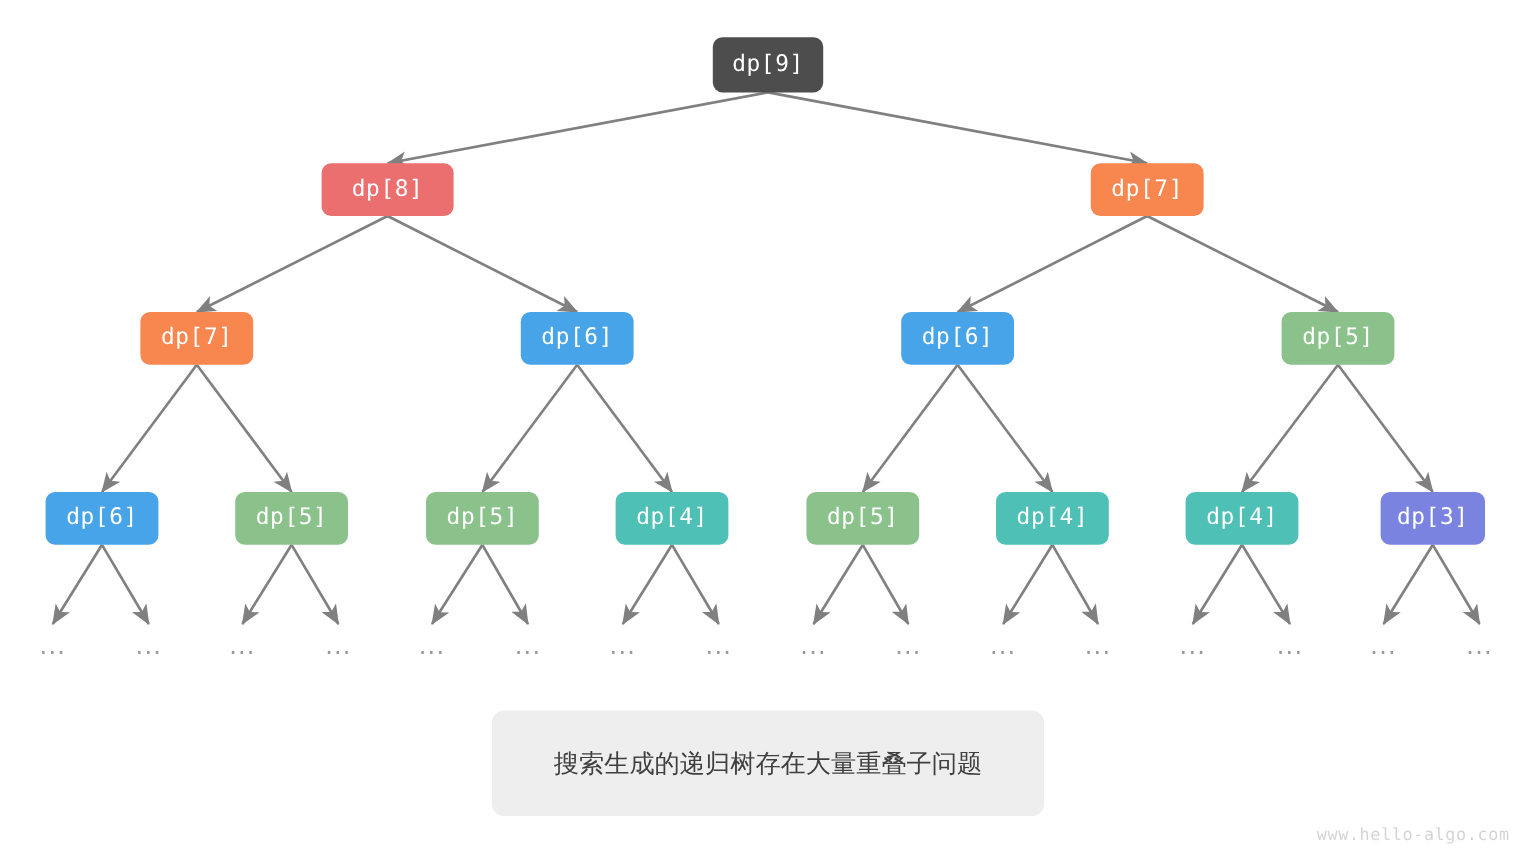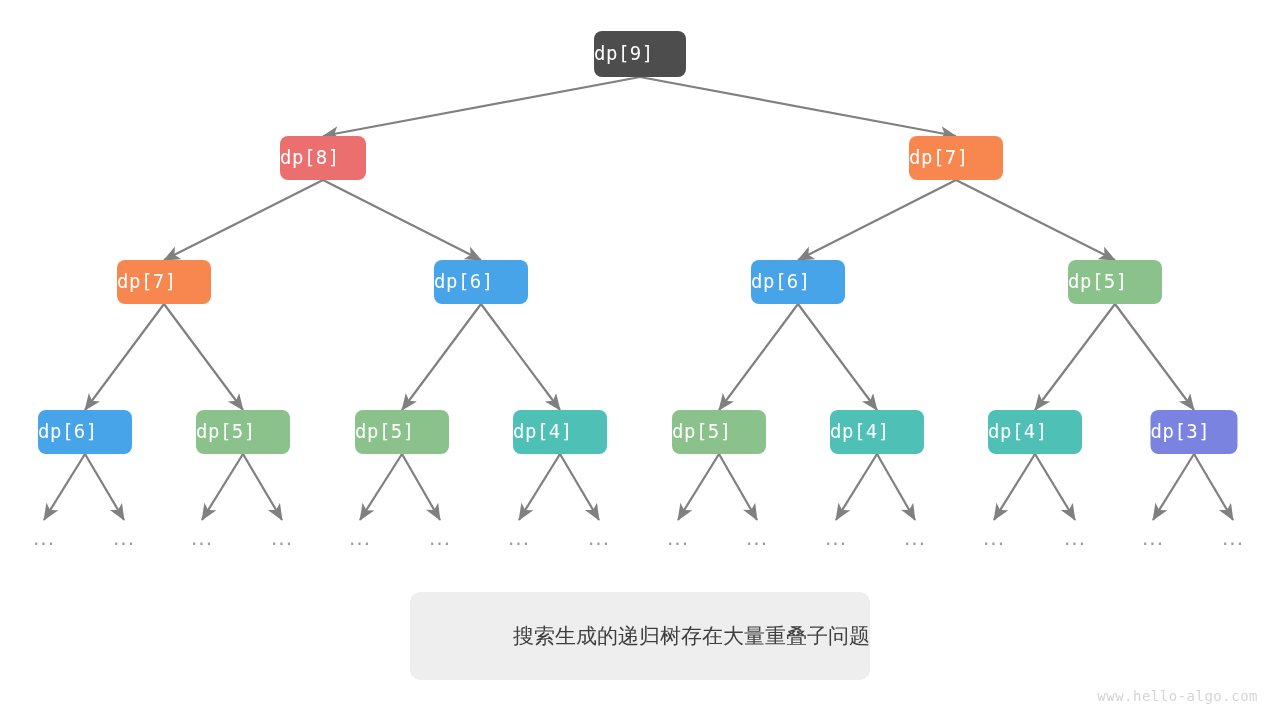--- a/index.html
+++ b/index.html
@@ -25,20 +25,21 @@
     left: 0;
     top: 0;
     width: 1280px;
     height: 720px;
     pointer-events: none;
   }
   .node {
     position: absolute;
     display: flex;
     align-items: center;
+    justify-content: center;
     border-radius: 8px;
     color: #ffffff;
     font-family: "DejaVu Sans Mono", monospace;
     font-size: 19px;
     letter-spacing: 0.5px;
     white-space: nowrap;
     box-sizing: border-box;
     transform: translate(-50%, -50%);
   }
   .node .lbl {
@@ -59,21 +60,21 @@
   #caption {
     position: absolute;
     left: 410px;
     top: 592px;
     width: 460px;
     height: 88px;
     background: #eeeeee;
     border-radius: 10px;
     display: flex;
     flex-direction: column;
-    align-items: flex-end;
+    align-items: center;
     justify-content: center;
     box-sizing: border-box;
   }
   #caption .cap-line {
     color: #3f3f3f;
     font-family: "DejaVu Sans", sans-serif;
     font-size: 21px;
     line-height: 34px;
     white-space: nowrap;
   }
@@ -136,21 +137,21 @@
         <line x1="1035" y1="454" x2="1075" y2="520" stroke="#808080" stroke-width="2.2" marker-end="url(#arrowhead)"></line>
         <line x1="1194" y1="454" x2="1153" y2="520" stroke="#808080" stroke-width="2.2" marker-end="url(#arrowhead)"></line>
         <line x1="1194" y1="454" x2="1233" y2="520" stroke="#808080" stroke-width="2.2" marker-end="url(#arrowhead)"></line>
       </g>
   </svg>
 
   <div id="nodes">
       <div class="node" style="left: 640px; top: 54px; width: 92px; height: 46px; background: rgb(77, 77, 77);">
         <span class="lbl">dp[9]</span>
       </div>
-      <div class="node" style="left: 323px; top: 158px; width: 86px; height: 44px; background: rgb(236, 111, 111);">
+      <div class="node" style="left: 323px; top: 158px; width: 110px; height: 44px; background: rgb(236, 111, 111);">
         <span class="lbl">dp[8]</span>
       </div>
       <div class="node" style="left: 956px; top: 158px; width: 94px; height: 44px; background: rgb(247, 134, 79);">
         <span class="lbl">dp[7]</span>
       </div>
       <div class="node" style="left: 164px; top: 282px; width: 94px; height: 44px; background: rgb(247, 134, 79);">
         <span class="lbl">dp[7]</span>
       </div>
       <div class="node" style="left: 481px; top: 282px; width: 94px; height: 44px; background: rgb(71, 164, 232);">
         <span class="lbl">dp[6]</span>

